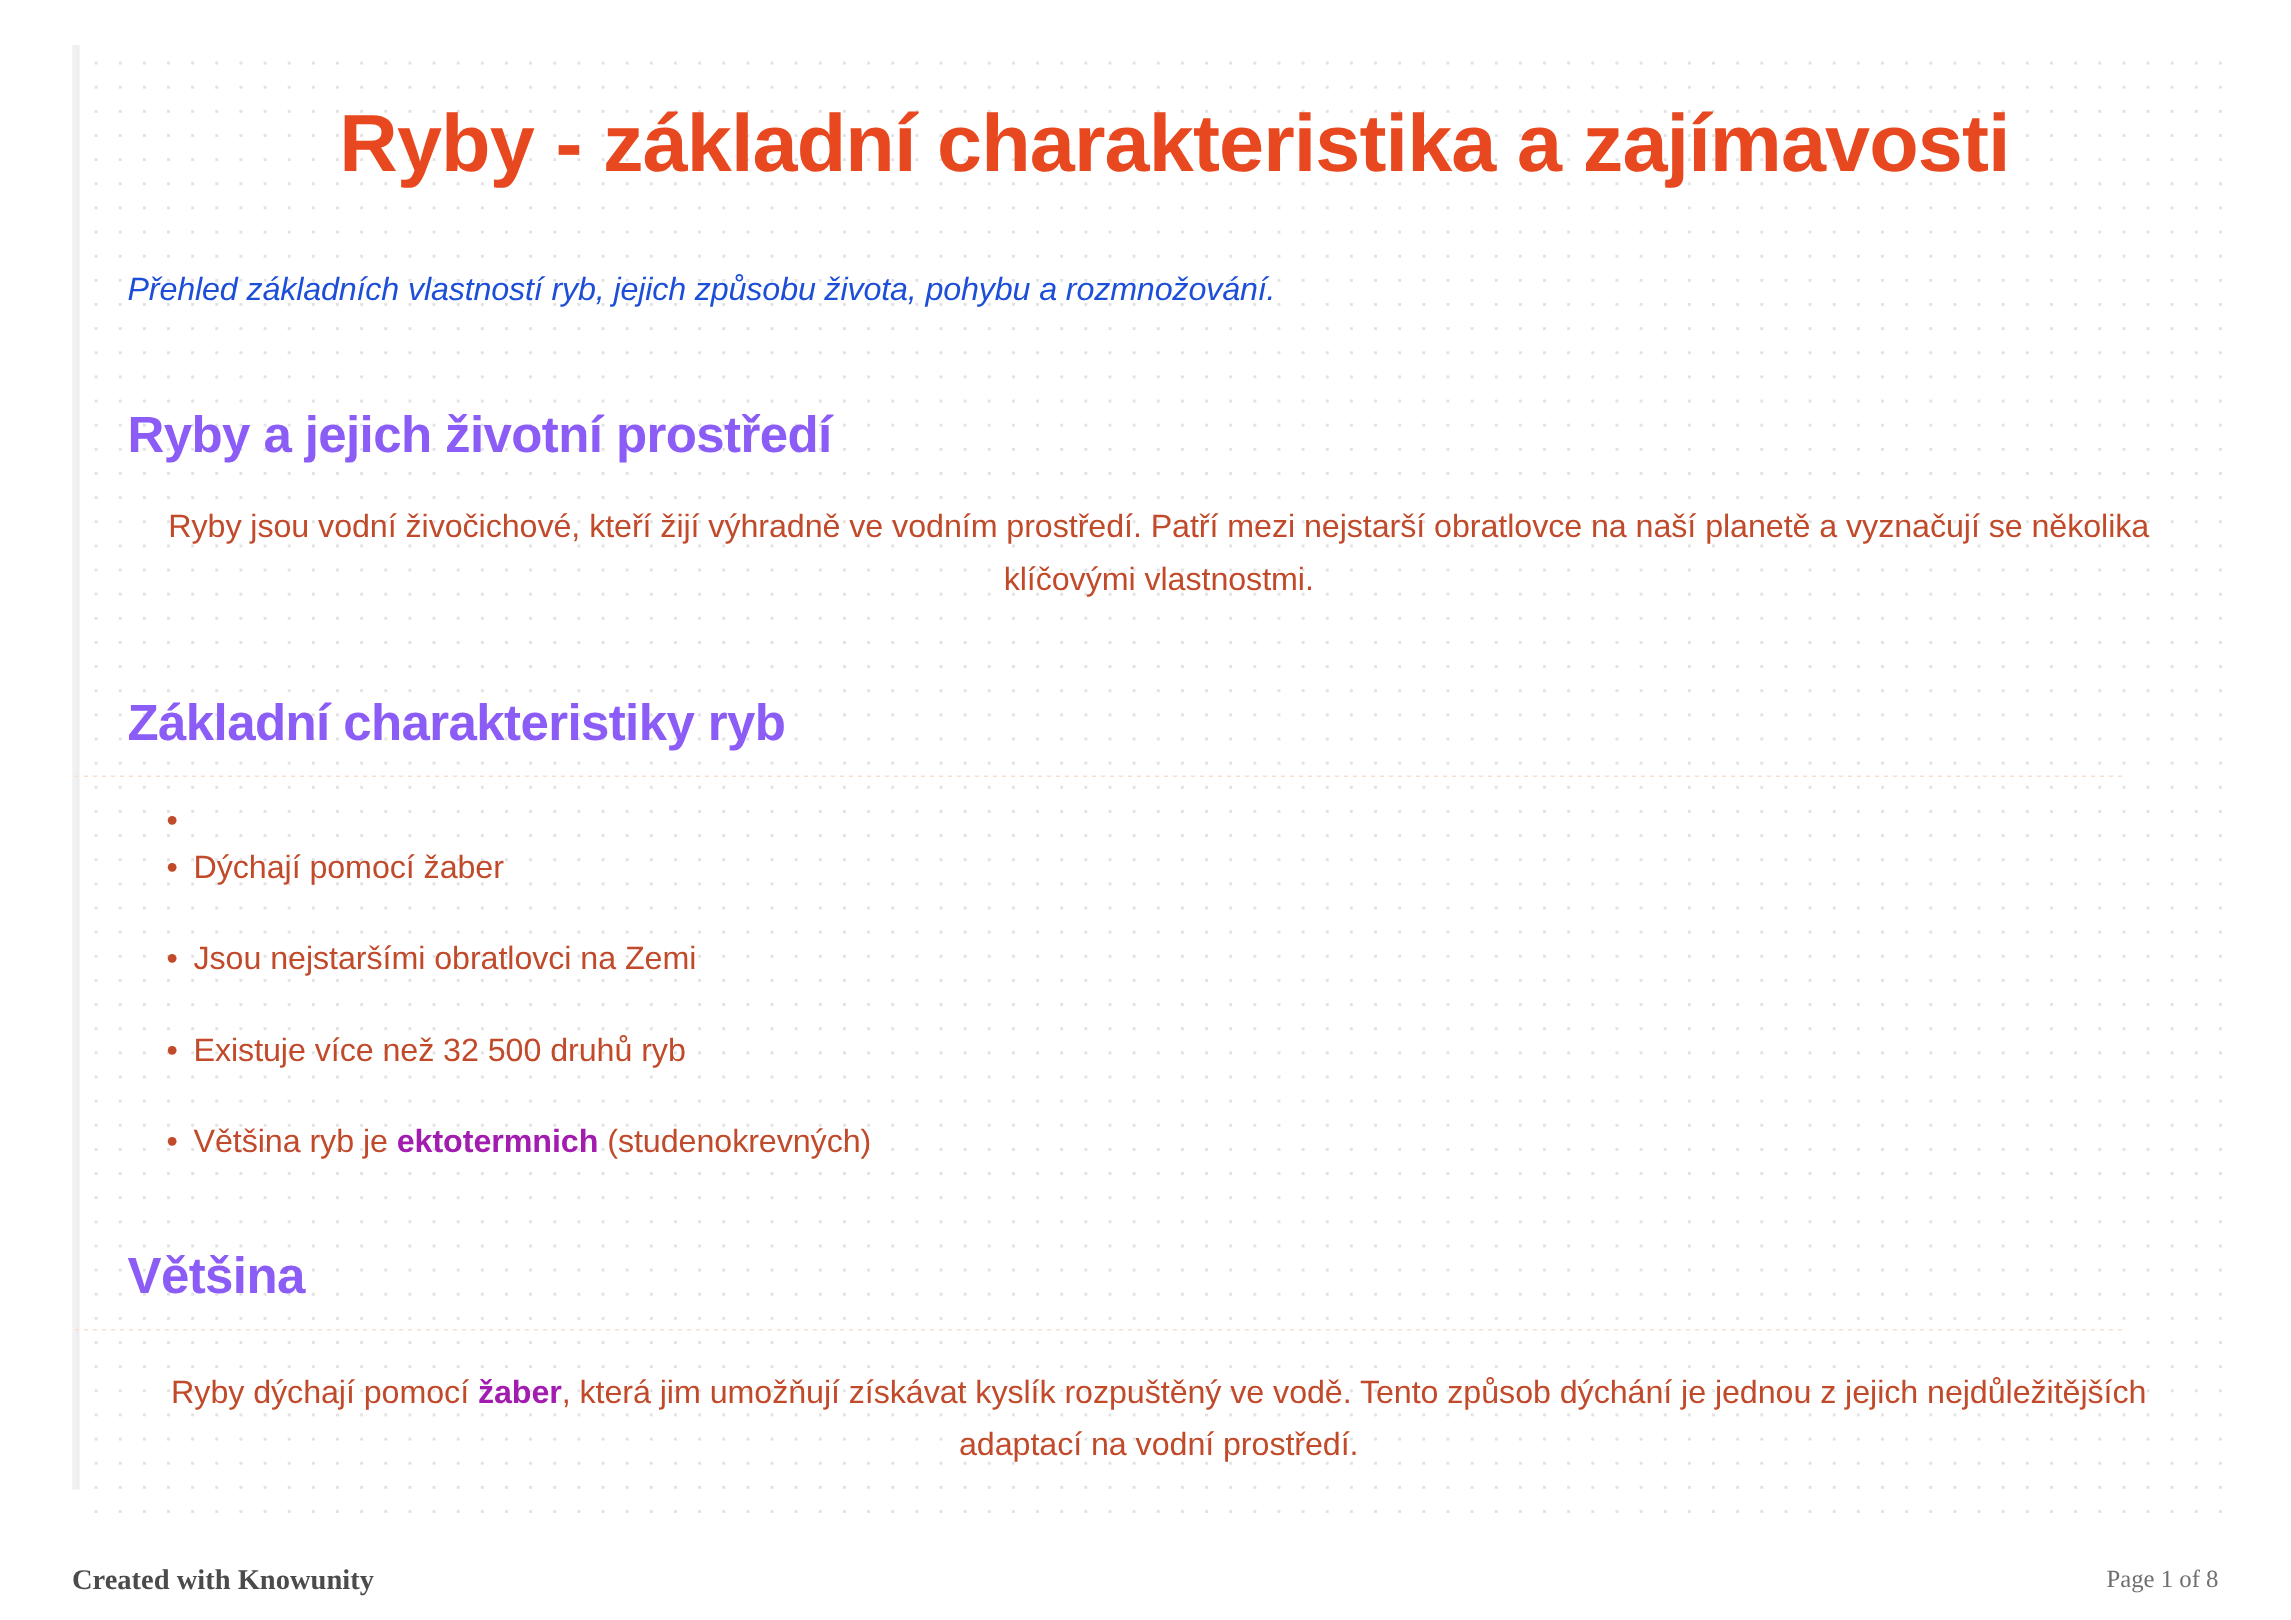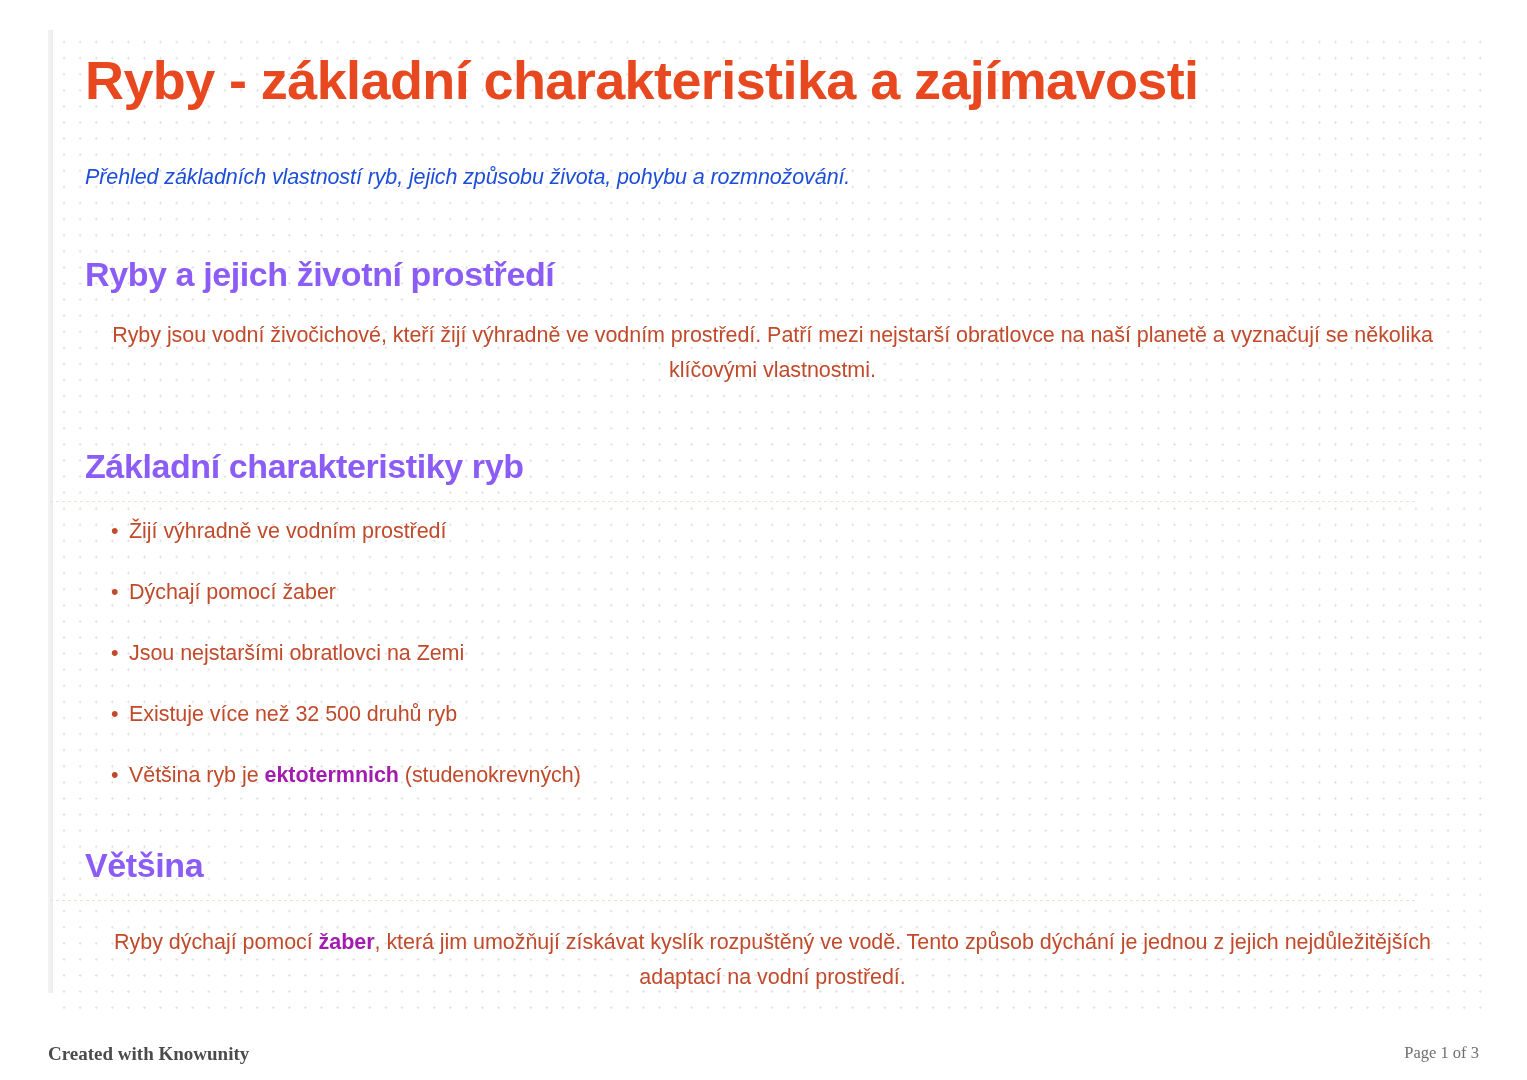--- a/index.html
+++ b/index.html
@@ -49,26 +49,27 @@
   .content {
     position: absolute;
     left: 85px;
     top: 0;
     width: 1396px;
     height: 1010px;
   }
 
   .doc-title {
     margin: 0;
-    padding-top: 50px;
+    padding-top: 66px;
     font-size: 54px;
     line-height: 1.14;
     font-weight: bold;
     letter-spacing: -0.6px;
     color: #e8481f;
+    text-align: center;
   }
 
   .doc-subtitle {
     margin: 0;
     padding-top: 50px;
     font-size: 21.5px;
     line-height: 1.4;
     font-style: italic;
     font-weight: normal;
     color: #1d4ed8;
@@ -179,21 +180,20 @@
       <h2 class="section-title s1">Ryby a jejich životní prostředí</h2>
       <p class="para">Ryby jsou vodní živočichové, kteří žijí výhradně ve vodním prostředí. Patří mezi nejstarší obratlovce na naší planetě a vyznačují se několika klíčovými vlastnostmi.</p>
     </div>
 
     <div class="section">
       <h2 class="section-title s2">Základní charakteristiky ryb</h2>
       <div class="rule"></div>
       <ul class="bullets">
         <li>
           <span class="bullet-dot">•</span>
-          <span>Žijí výhradně ve vodním prostředí</span>
         </li>
         <li>
           <span class="bullet-dot">•</span>
           <span>Dýchají pomocí žaber</span>
         </li>
         <li>
           <span class="bullet-dot">•</span>
           <span>Jsou nejstaršími obratlovci na Zemi</span>
         </li>
         <li>
@@ -210,16 +210,16 @@
     <div class="section">
       <h2 class="section-title s3">Většina</h2>
       <div class="rule"></div>
       <p class="para"><span>Ryby dýchají pomocí </span><b>žaber</b><span>, která jim umožňují získávat kyslík rozpuštěný ve vodě. Tento způsob dýchání je jednou z jejich nejdůležitějších adaptací na vodní prostředí.</span></p>
     </div>
 
   </div>
 
   <div class="footer">
     <div class="footer-left">Created with Knowunity</div>
-    <div class="footer-right">Page 1 of 3</div>
+    <div class="footer-right">Page 1 of 8</div>
   </div>
 
 </div>
 
 </body></html>

